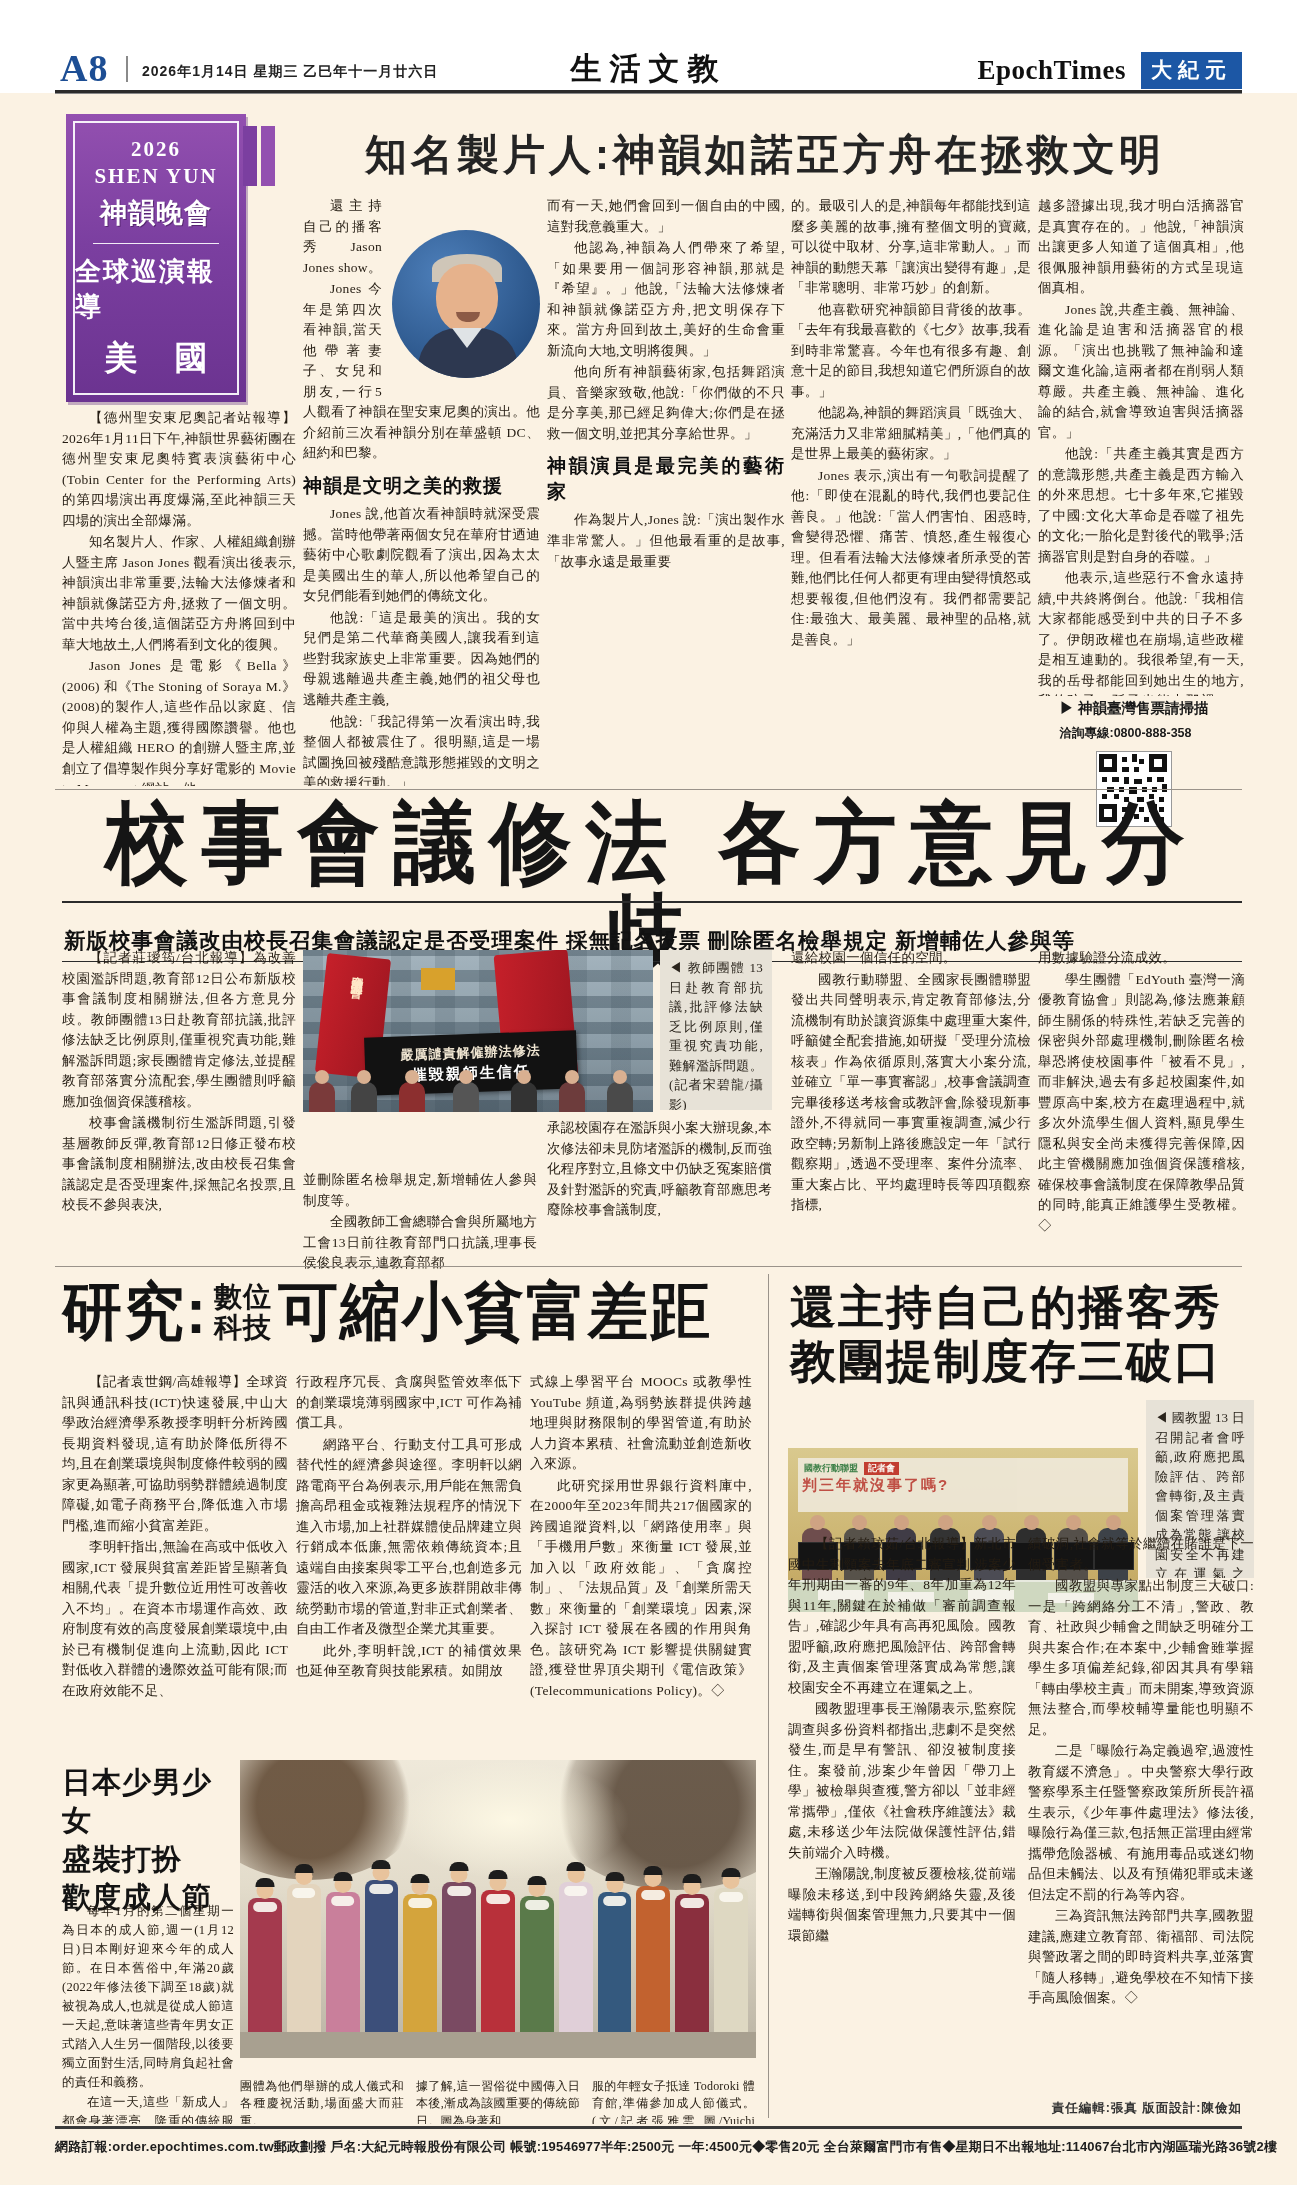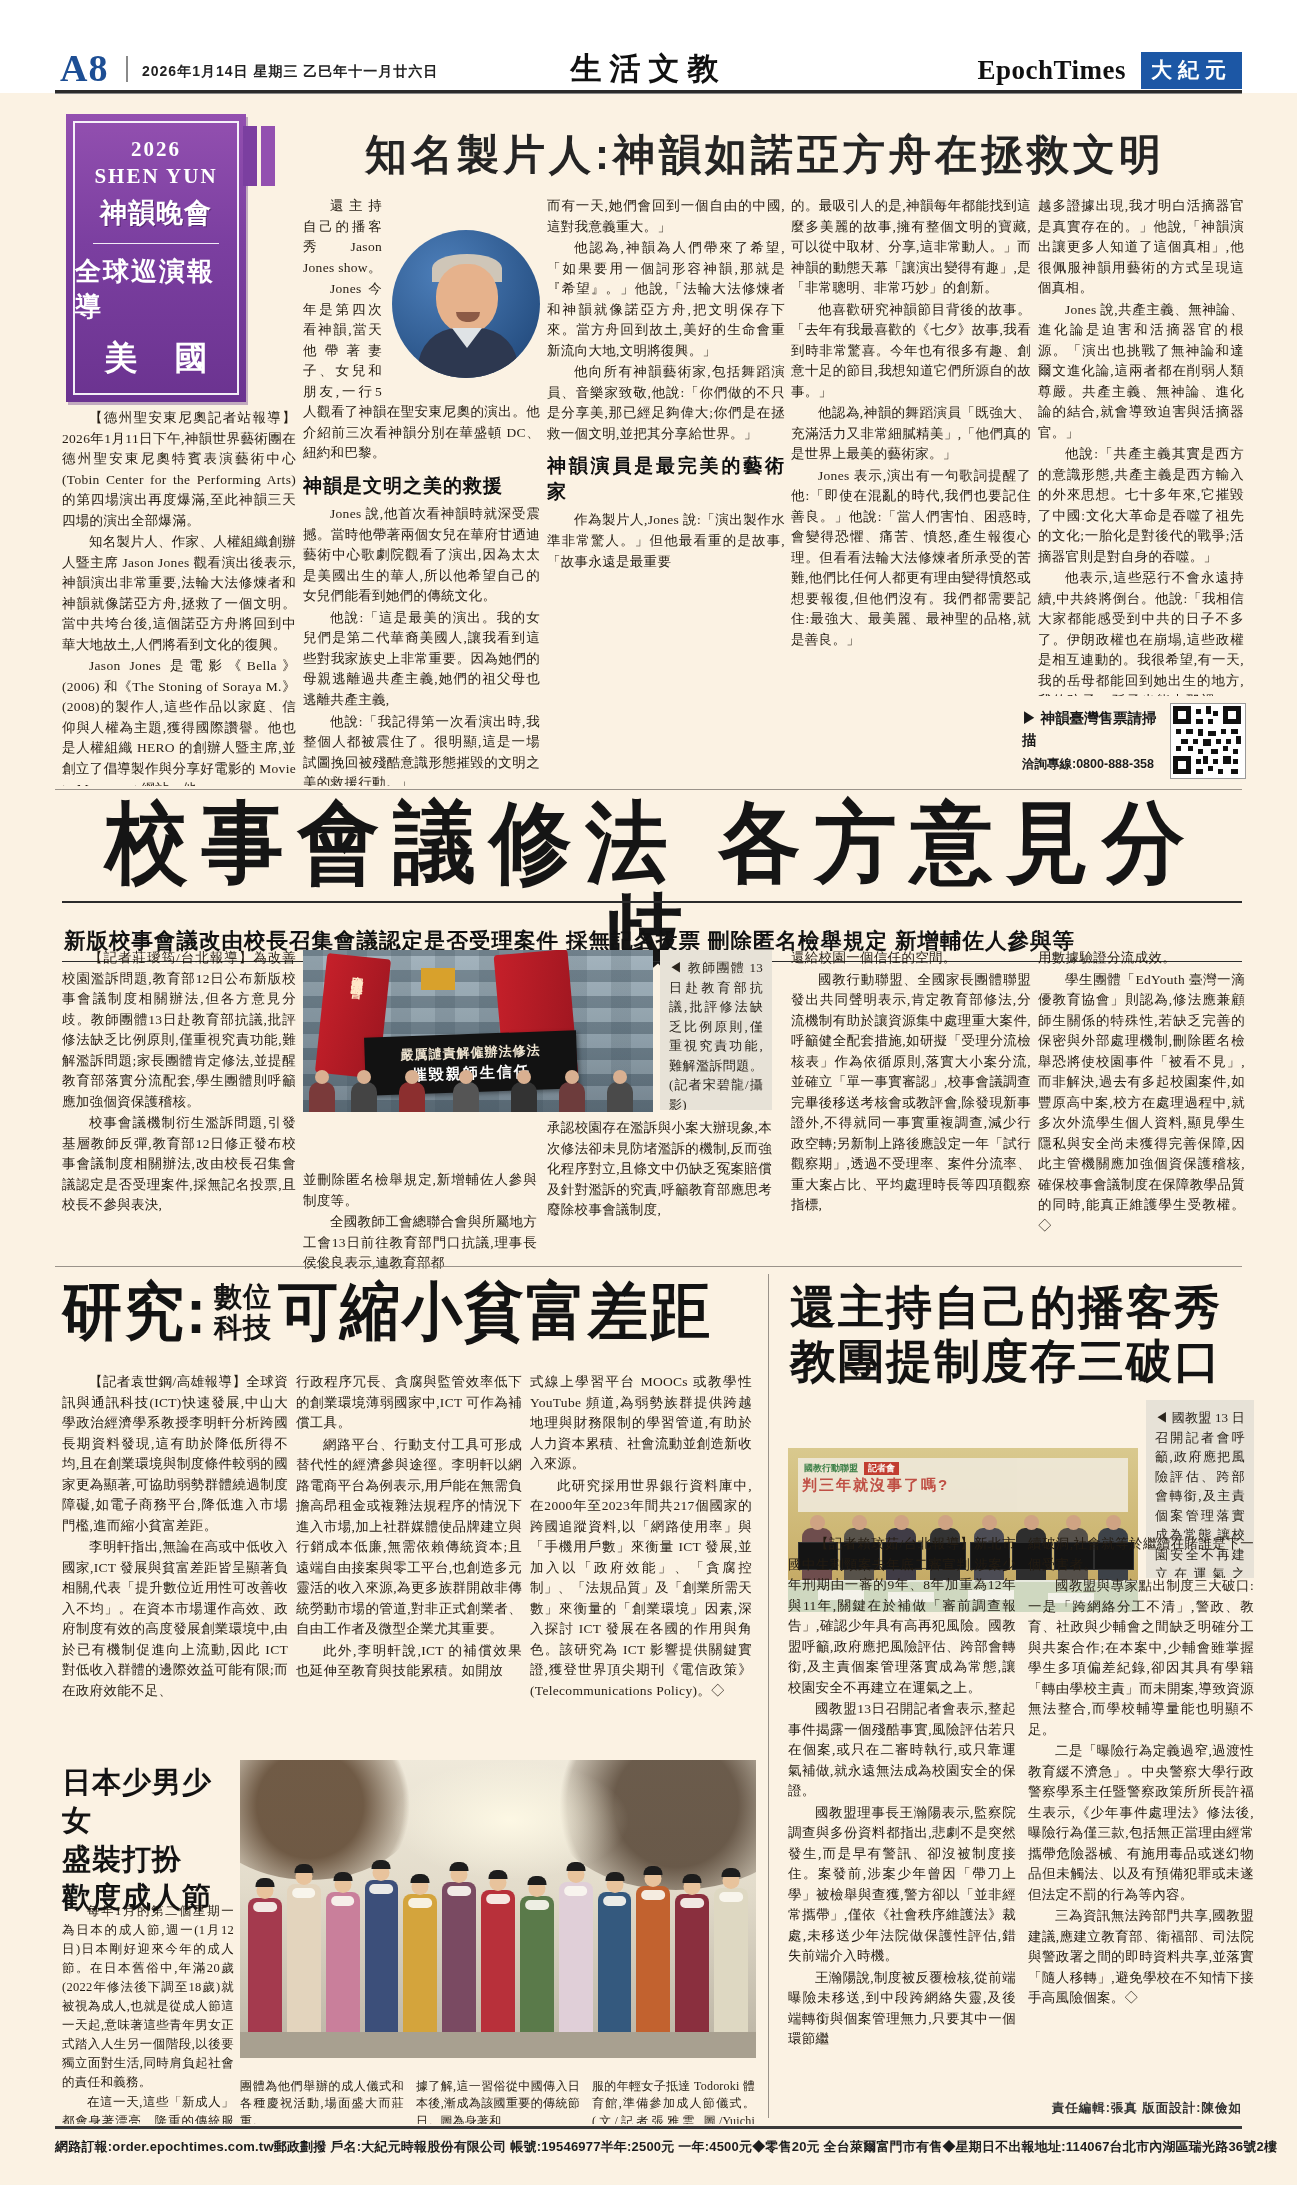--- a/index.html
+++ b/index.html
@@ -45,21 +45,21 @@
       font:900 42px/1.3 "Liberation Sans",sans-serif;color:#242424;letter-spacing:4px;}
   
   .jason{float:right;width:148px;height:148px;border-radius:50%;margin:34px 0 6px 10px;position:relative;overflow:hidden;
       background:radial-gradient(circle at 35% 30%,#4d7fba,#2a5488 70%,#1e4070);}
   .jason .face{position:absolute;left:44px;top:34px;width:62px;height:70px;border-radius:46% 46% 50% 50%;background:#e6b28c;}
   .jason .hair{position:absolute;left:40px;top:24px;width:70px;height:28px;border-radius:50% 50% 0 0;background:#cfc6b8;}
   .jason .smile{position:absolute;left:64px;top:82px;width:24px;height:10px;border-radius:0 0 20px 20px;background:#8c5a46;}
   .jason .body{position:absolute;left:26px;top:98px;width:100px;height:54px;border-radius:40px 40px 0 0;background:#2d3850;}
   .jason .collar{position:absolute;left:60px;top:98px;width:30px;height:20px;background:#dfe3e6;clip-path:polygon(0 0,100% 0,50% 100%);}
   
-  .ticket{position:absolute;left:1022px;top:698px;width:224px;height:86px;display:flex;gap:8px;align-items:center;}
+  .ticket{position:absolute;left:1022px;top:698px;width:224px;height:86px;display:flex;gap:8px;align-items:center;flex-direction:column;}
   .ticket-text .t1{font:900 14.5px/1.5 "Liberation Sans",sans-serif;color:#1a1a1a;}
   .ticket-text .t2{font:700 12.5px/1.5 "Liberation Sans",sans-serif;color:#1a1a1a;margin-top:4px;}
   .qr{width:74px;height:74px;background:#fff;border:1px solid #999;flex:0 0 auto;}
   
   .s-headline{position:absolute;left:62px;top:796px;width:1180px;text-align:center;
       font:900 82px/1.05 "Liberation Sans",sans-serif;color:#151515;letter-spacing:14px;transform:scaleY(1.08);transform-origin:top;}
   .s-deck{position:absolute;left:62px;top:901px;width:1180px;box-sizing:border-box;
       border-top:2px solid #2b2b2b;border-bottom:1px solid #2b2b2b;padding:23px 2px 6px;
       font:900 21.5px "Liberation Sans",sans-serif;color:#111;letter-spacing:1px;}
   
@@ -377,21 +377,20 @@
         <i></i>
         <i></i>
         <i></i>
         <i></i>
       </div>
     <div class="pc-table"></div>
   </div>
   <div class="photo-caption" style="left:1146px;top:1400px;width:108px;height:178px;">◀ 國教盟 13 日召開記者會呼籲,政府應把風險評估、跨部會轉銜,及主責個案管理落實成為常態,讓校園安全不再建立在運氣之上。(記者賴玟茹/攝影)</div>
   <div class="col" style="left:788px;top:1534px;width:228px;height:560px;">
       <p>【記者賴玟茹/台北報導】新北市國中生割頸案去年底二審宣判,涉案少年刑期由一審的9年、8年加重為12年與11年,關鍵在於補做「審前調查報告」,確認少年具有高再犯風險。國教盟呼籲,政府應把風險評估、跨部會轉銜,及主責個案管理落實成為常態,讓校園安全不再建立在運氣之上。</p>
-      <p>國教盟13日召開記者會表示,整起事件揭露一個殘酷事實,風險評估若只在個案,或只在二審時執行,或只靠運氣補做,就永遠無法成為校園安全的保證。</p>
       <p>國教盟理事長王瀚陽表示,監察院調查與多份資料都指出,悲劇不是突然發生,而是早有警訊、卻沒被制度接住。案發前,涉案少年曾因「帶刀上學」被檢舉與查獲,警方卻以「並非經常攜帶」,僅依《社會秩序維護法》裁處,未移送少年法院做保護性評估,錯失前端介入時機。</p>
       <p>王瀚陽說,制度被反覆檢核,從前端曝險未移送,到中段跨網絡失靈,及後端轉銜與個案管理無力,只要其中一個環節繼</p>
     </div>
   <div class="col" style="left:1028px;top:1534px;width:226px;height:560px;">
       <p class="noindent">續破洞,社會就等於繼續在賭誰是下一個受害者。</p>
       <p>國教盟與專家點出制度三大破口:一是「跨網絡分工不清」,警政、教育、社政與少輔會之間缺乏明確分工與共案合作;在本案中,少輔會雖掌握學生多項偏差紀錄,卻因其具有學籍「轉由學校主責」而未開案,導致資源無法整合,而學校輔導量能也明顯不足。</p>
       <p>二是「曝險行為定義過窄,過渡性教育緩不濟急」。中央警察大學行政警察學系主任暨警察政策所所長許福生表示,《少年事件處理法》修法後,曝險行為僅三款,包括無正當理由經常攜帶危險器械、有施用毒品或迷幻物品但未觸法、以及有預備犯罪或未遂但法定不罰的行為等內容。</p>
       <p>三為資訊無法跨部門共享,國教盟建議,應建立教育部、衛福部、司法院與警政署之間的即時資料共享,並落實「隨人移轉」,避免學校在不知情下接手高風險個案。◇</p>
     </div>
 

